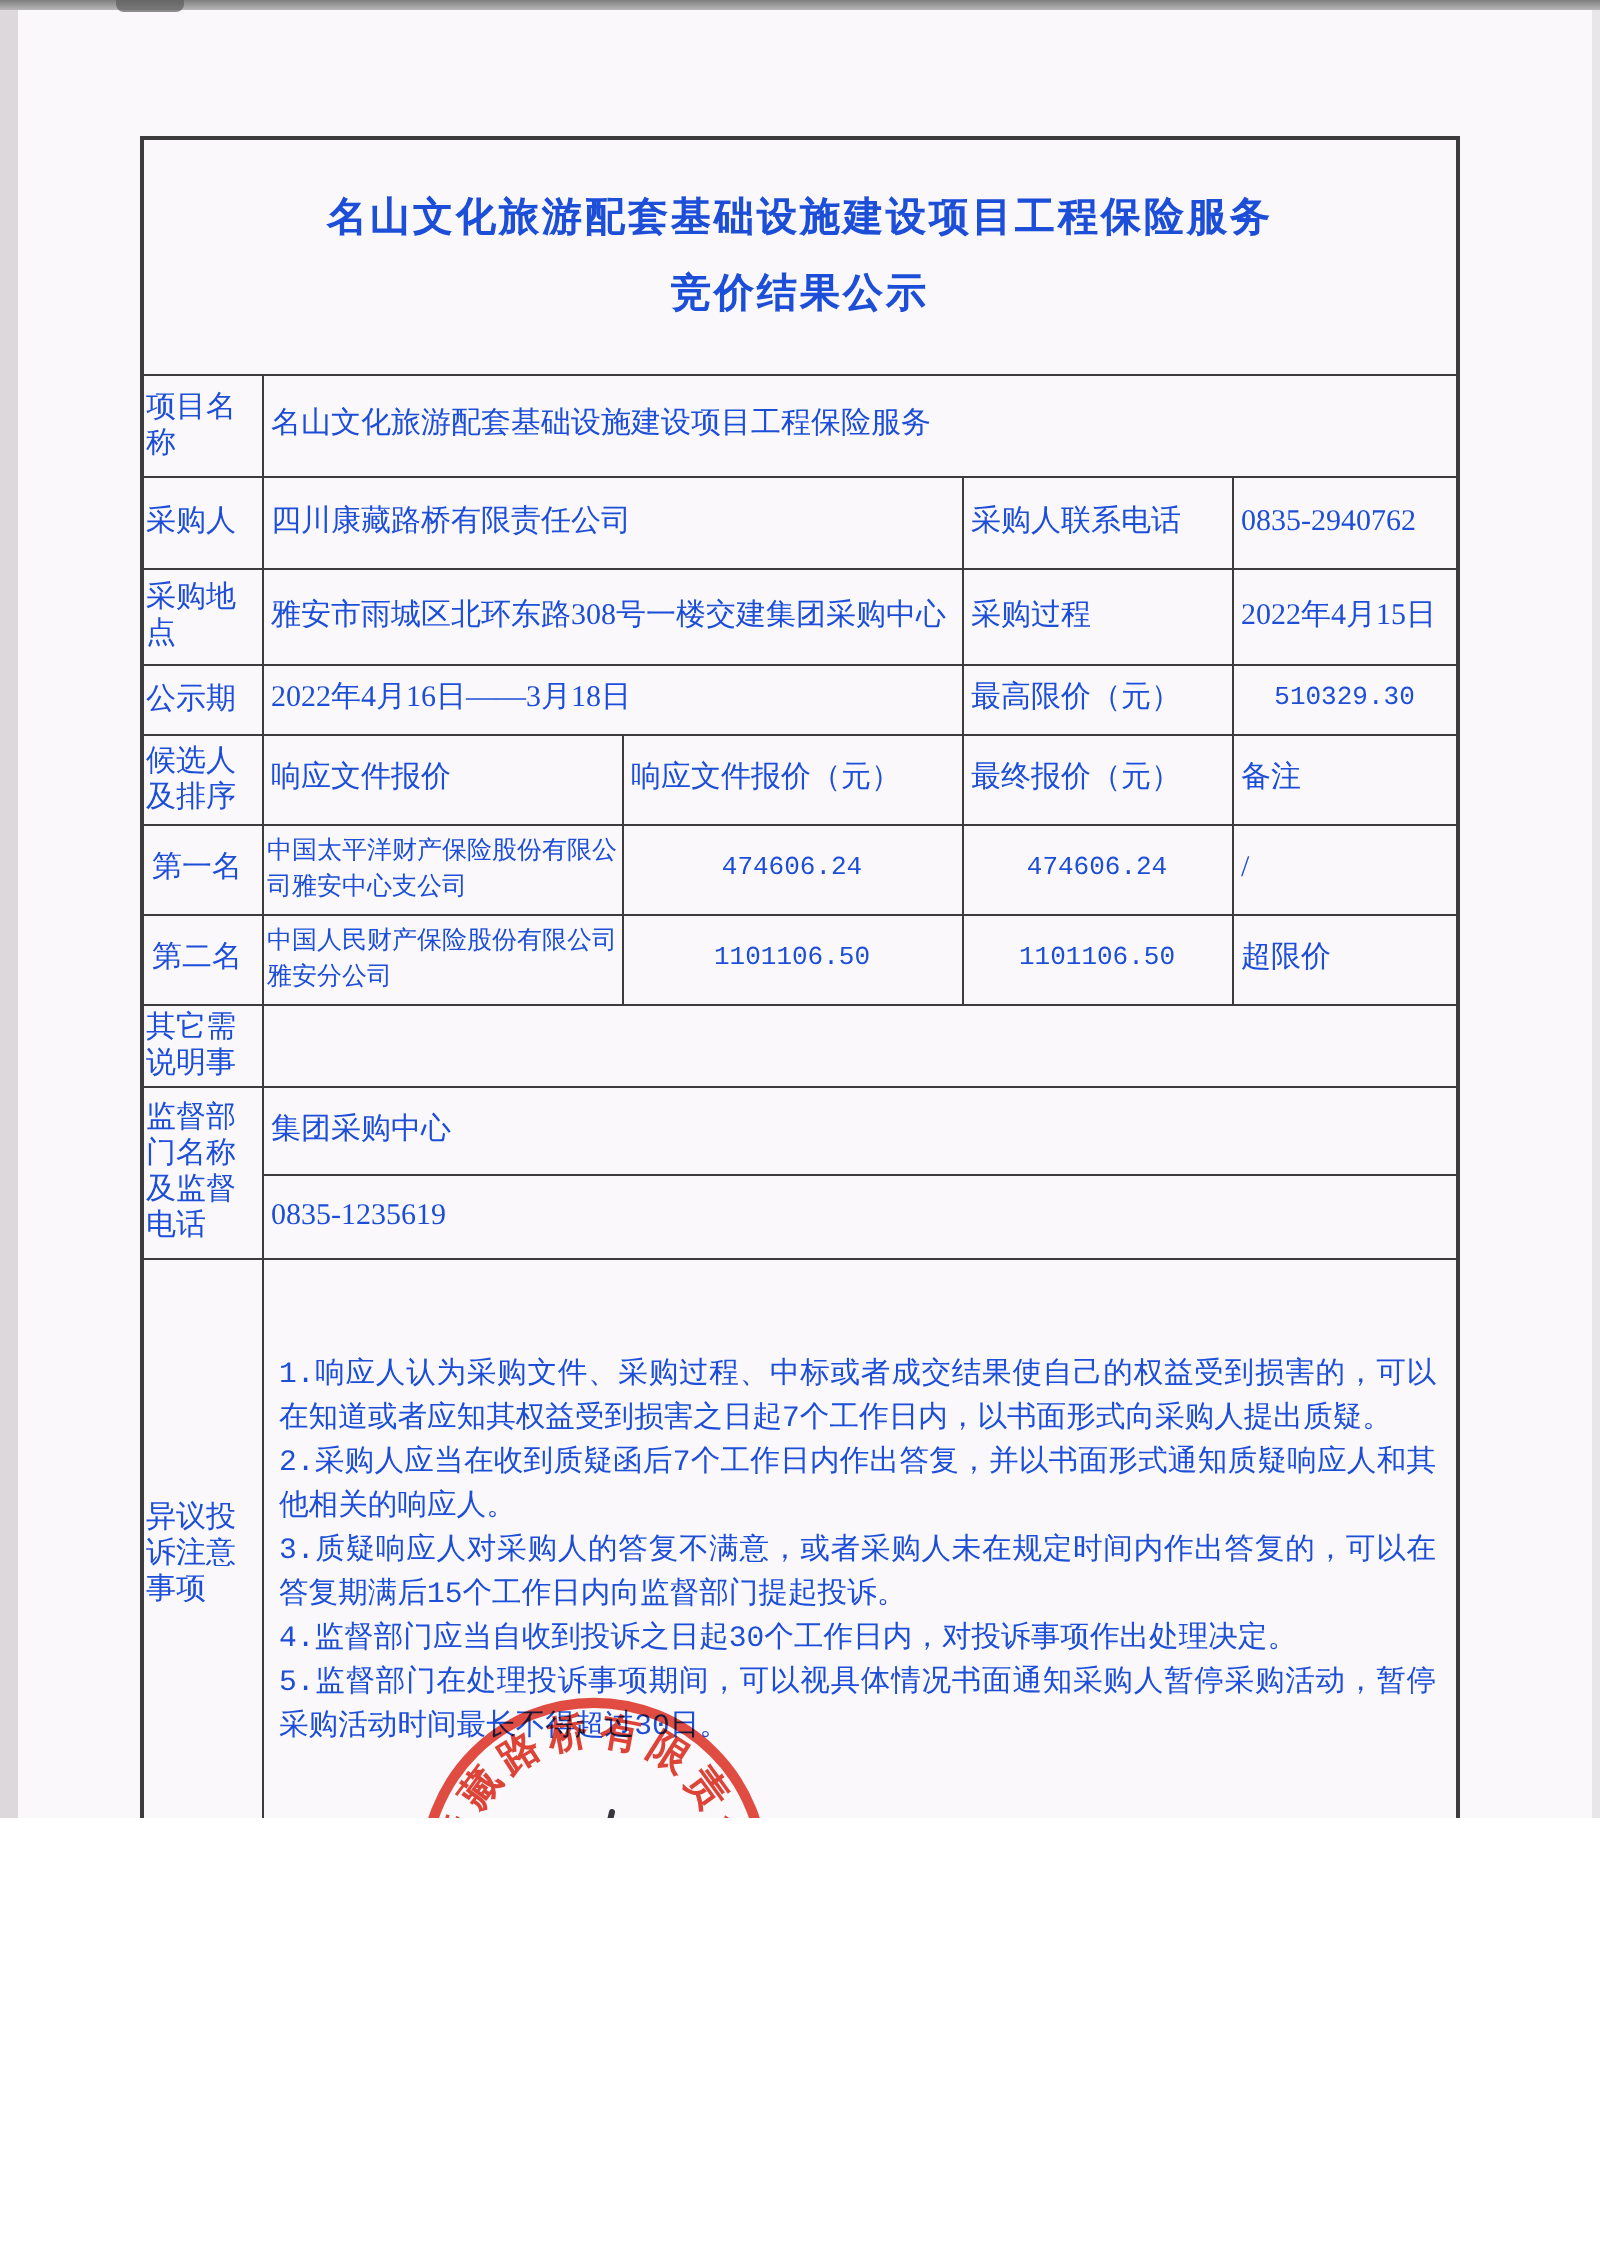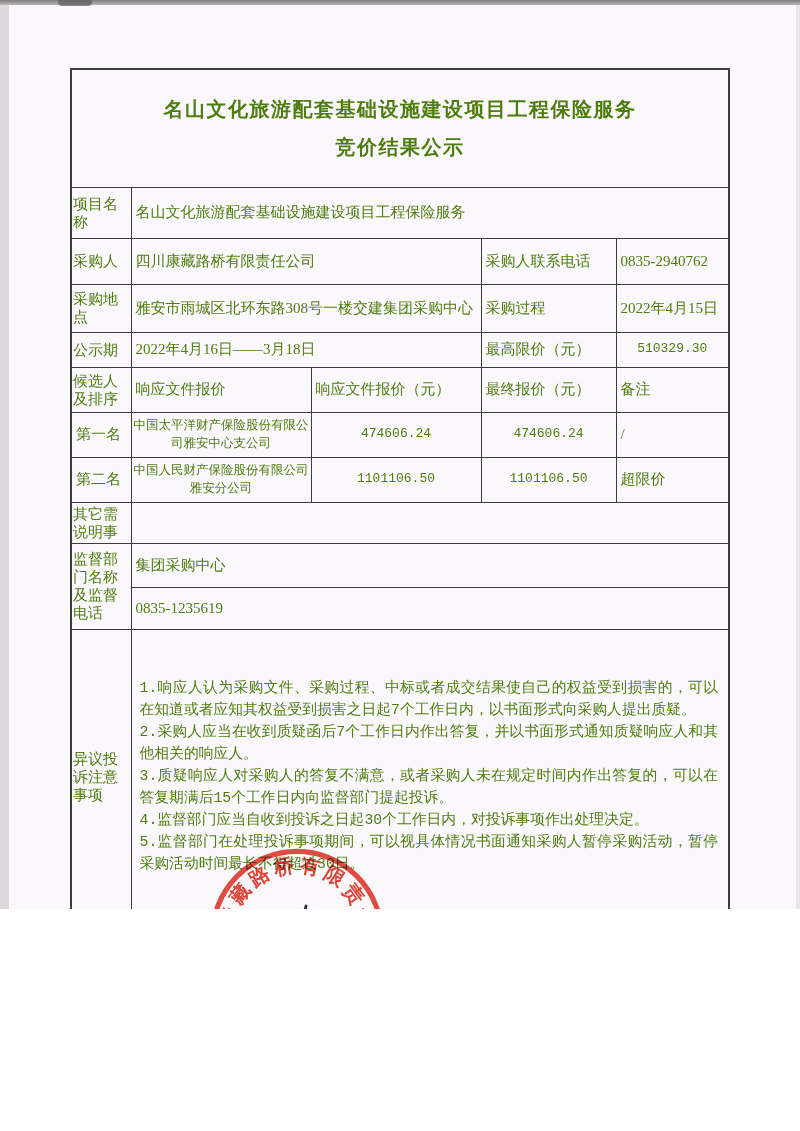--- a/index.html
+++ b/index.html
@@ -1,19 +1,19 @@
 <!DOCTYPE html>
 <html><head>
 <meta charset="utf-8">
 <style>
   html,body{margin:0;padding:0;background:#ffffff;}
   .page{
     position:relative;width:800px;height:909px;margin:0 auto;
     background:#fbf8fb;overflow:hidden;
-    font-family:"Liberation Serif","DejaVu Serif",serif;color:#4d7c0f;
+    font-family:"Liberation Serif","DejaVu Serif",serif;color:#1d4ed8;
   }
   
   .scan-top{position:absolute;top:0;left:0;right:0;height:5px;
     background:linear-gradient(#7e7e7e,#b9b6b9);}
   .scan-left{position:absolute;top:5px;left:0;bottom:0;width:9px;background:#dcd8dc;}
   .scan-right{position:absolute;top:5px;right:0;bottom:0;width:4px;background:#e9e6e9;}
   .scan-smudge{position:absolute;top:0;left:58px;width:34px;height:6px;background:#5d5d5d;border-radius:0 0 4px 4px;opacity:.7;}
 
   table.doc{
     position:absolute;left:70px;top:68px;width:658px;
@@ -26,21 +26,21 @@
     padding:2px 4px;vertical-align:middle;
     overflow:hidden;
   }
   .title-cell{
     text-align:center;vertical-align:middle;
     font-family:"Liberation Sans","DejaVu Sans",sans-serif;
     font-weight:700;font-size:20px;letter-spacing:1.5px;line-height:1.9;
   }
   .label{white-space:pre-line;padding-left:1px;line-height:1.2;}
   .center{text-align:left;}
-  .name{font-size:12.5px;line-height:1.4;text-align:center;white-space:pre-line;padding:1px 2px;}
+  .name{font-size:12.5px;line-height:1.4;text-align:left;white-space:pre-line;padding:1px 2px;}
   .mono{font-family:"Liberation Mono","DejaVu Sans Mono",monospace;font-size:13px;text-align:center;margin-top:20px;}
   .obj-text{
     font-size:14.8px;line-height:1.48;white-space:pre-line;
     padding:10px 10px 10px 8px;vertical-align:middle;text-align:justify;font-family:Liberation Mono, monospace;
   }
   .sign-cell{padding-left:5px;font-size:15px;margin-top:41px;}
 
   .seal{position:absolute;left:203px;top:842px;width:188px;height:188px;
     mix-blend-mode:multiply;opacity:.92;}
   .seal svg{width:100%;height:100%;}

